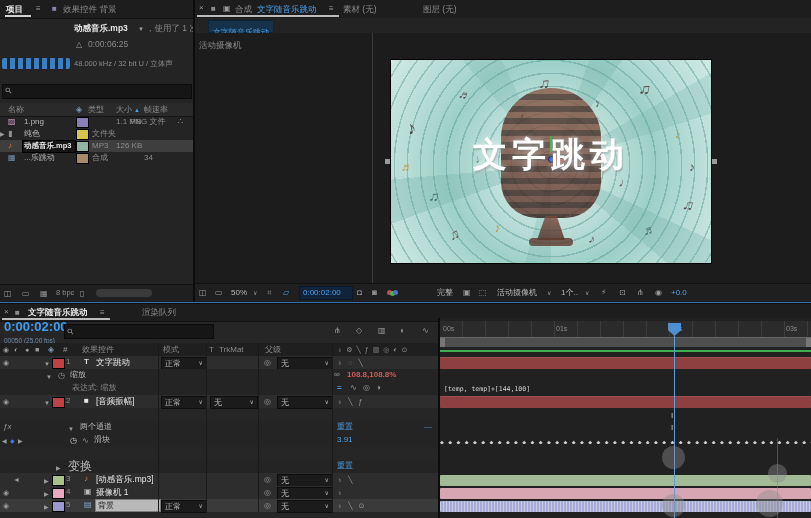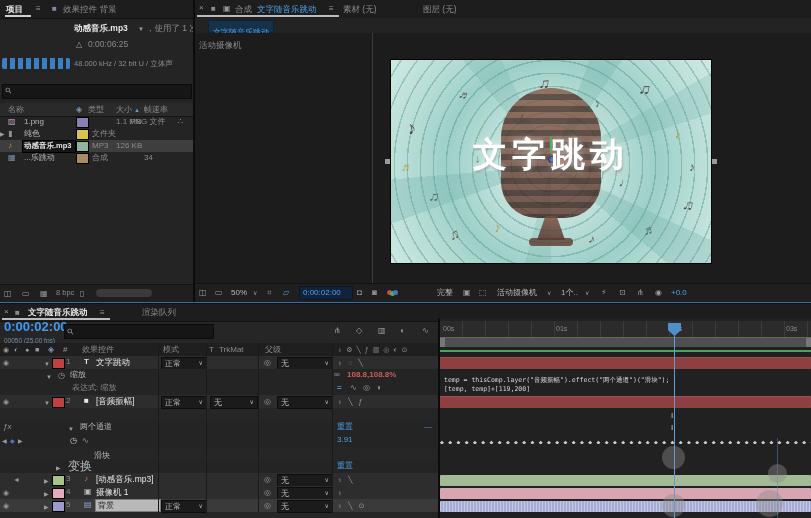--- a/index.html
+++ b/index.html
@@ -311,21 +311,21 @@
       <span class="txt blue" style="left:337px;top:0;font-size:8px;">重置</span>
       <span class="ic" style="left:424px;top:1px;color:#4d8fd0;">—</span>
     </div>
 
     <div class="row" style="top:130px;background:#242424;">
       <span class="ic" style="left:2px;top:2px;font-size:6px;">◀</span>
       <span class="ic" style="left:10px;top:2px;font-size:6px;color:#3d7dd6;">◆</span>
       <span class="ic" style="left:18px;top:2px;font-size:6px;">▶</span>
       <span class="ic" style="left:70px;top:2px;color:#cfcfcf;">◷</span>
       <span class="ic" style="left:82px;top:2px;">∿</span>
-      <span class="txt" style="left:94px;top:16px;font-size:8px;">滑块</span>
+      <span class="txt" style="left:94px;top:0;font-size:8px;">滑块</span>
       <span class="txt blue" style="left:337px;top:0;font-size:8px;">3.91</span>
     </div>
 
 
     <div class="row" style="top:156px;background:#242424;">
       <span class="ic" style="left:56px;top:3px;font-size:6px;">▶</span>
       <span class="txt" style="left:68px;top:0;font-size:12px;">变换</span>
       <span class="txt blue" style="left:337px;top:0;font-size:8px;">重置</span>
     </div>
 
@@ -396,22 +396,21 @@
       </div>
 
       <div class="abs" style="left: 0px; top: 19px; width: 371px; height: 9px; border-top: 1px solid rgb(102, 102, 102); background-color: rgb(79, 79, 79);">
         <i class="abs" style="left:0;top:0;width:5px;height:9px;background:#777;"></i>
         <i class="abs" style="right:0;top:0;width:5px;height:9px;background:#777;"></i>
       </div>
 
       <div class="abs" style="left: 0px; top: 32px; width: 371px; height: 2px; background-color: rgb(63, 174, 78);"></div>
 
       <div class="bar" style="left: 0px; top: 39px; width: 371px; border-top: 1px solid rgb(160, 80, 80); background-color: rgb(142, 64, 64);"></div>
-      <div class="txt" style="left:4px;top:56px;font-size:6.5px;color:#d8d8d8;font-family:'DejaVu Sans Mono',monospace;">temp = thisComp.layer("音频振幅").effect("两个通道")("滑块");</div>
-      <div class="txt" style="left:4px;top:65px;font-size:6.5px;color:#d8d8d8;font-family:'DejaVu Sans Mono',monospace;">[temp, temp]+[119,200]</div>
+      <div class="txt" style="left:4px;top:65px;font-size:6.5px;color:#d8d8d8;font-family:'DejaVu Sans Mono',monospace;">[temp, temp]+[144,100]</div>
       <div class="bar" style="left: 0px; top: 78px; width: 371px; border-top: 1px solid rgb(160, 80, 80); background-color: rgb(142, 64, 64);"></div>
 
       <div class="txt" style="left:231px;top:92px;font-size:8px;color:#c8c8c8;">I</div>
       <div class="txt" style="left:231px;top:104px;font-size:8px;color:#c8c8c8;">I</div>
 
       <div class="txt" style="left:0;top:118px;width:371px;font-size:5px;color:#cfcfcf;letter-spacing:1.5px;overflow:hidden;height:8px;">◆ ◆ ◆ ◆ ◆ ◆ ◆ ◆ ◆ ◆ ◆ ◆ ◆ ◆ ◆ ◆ ◆ ◆ ◆ ◆ ◆ ◆ ◆ ◆ ◆ ◆ ◆ ◆ ◆ ◆ ◆ ◆ ◆ ◆ ◆ ◆ ◆ ◆ ◆ ◆ ◆ ◆ ◆ ◆ ◆ ◆ ◆ ◆ ◆ ◆ ◆ ◆ ◆ ◆ ◆ ◆ ◆ ◆ ◆ ◆ ◆ ◆ ◆ ◆ ◆ ◆ ◆ ◆ ◆ ◆ ◆ ◆ ◆ ◆ ◆ ◆ ◆ ◆ ◆ ◆ ◆ ◆ ◆ ◆ ◆ ◆ ◆ ◆ ◆ ◆ ◆ ◆ ◆ ◆ ◆ </div>
 
       <div class="bar" style="left: 0px; top: 157px; width: 371px; background-color: rgb(163, 186, 151);"></div>
       <div class="bar" style="left: 0px; top: 170px; width: 371px; background-color: rgb(215, 166, 178);"></div>
       <div class="bar" style="left: 0px; top: 183px; width: 371px; background-image: repeating-linear-gradient(90deg, rgba(255, 255, 255, 0.35) 0px, rgba(255, 255, 255, 0.35) 1px, transparent 1px, transparent 3px); background-color: rgb(167, 172, 214);"></div>

